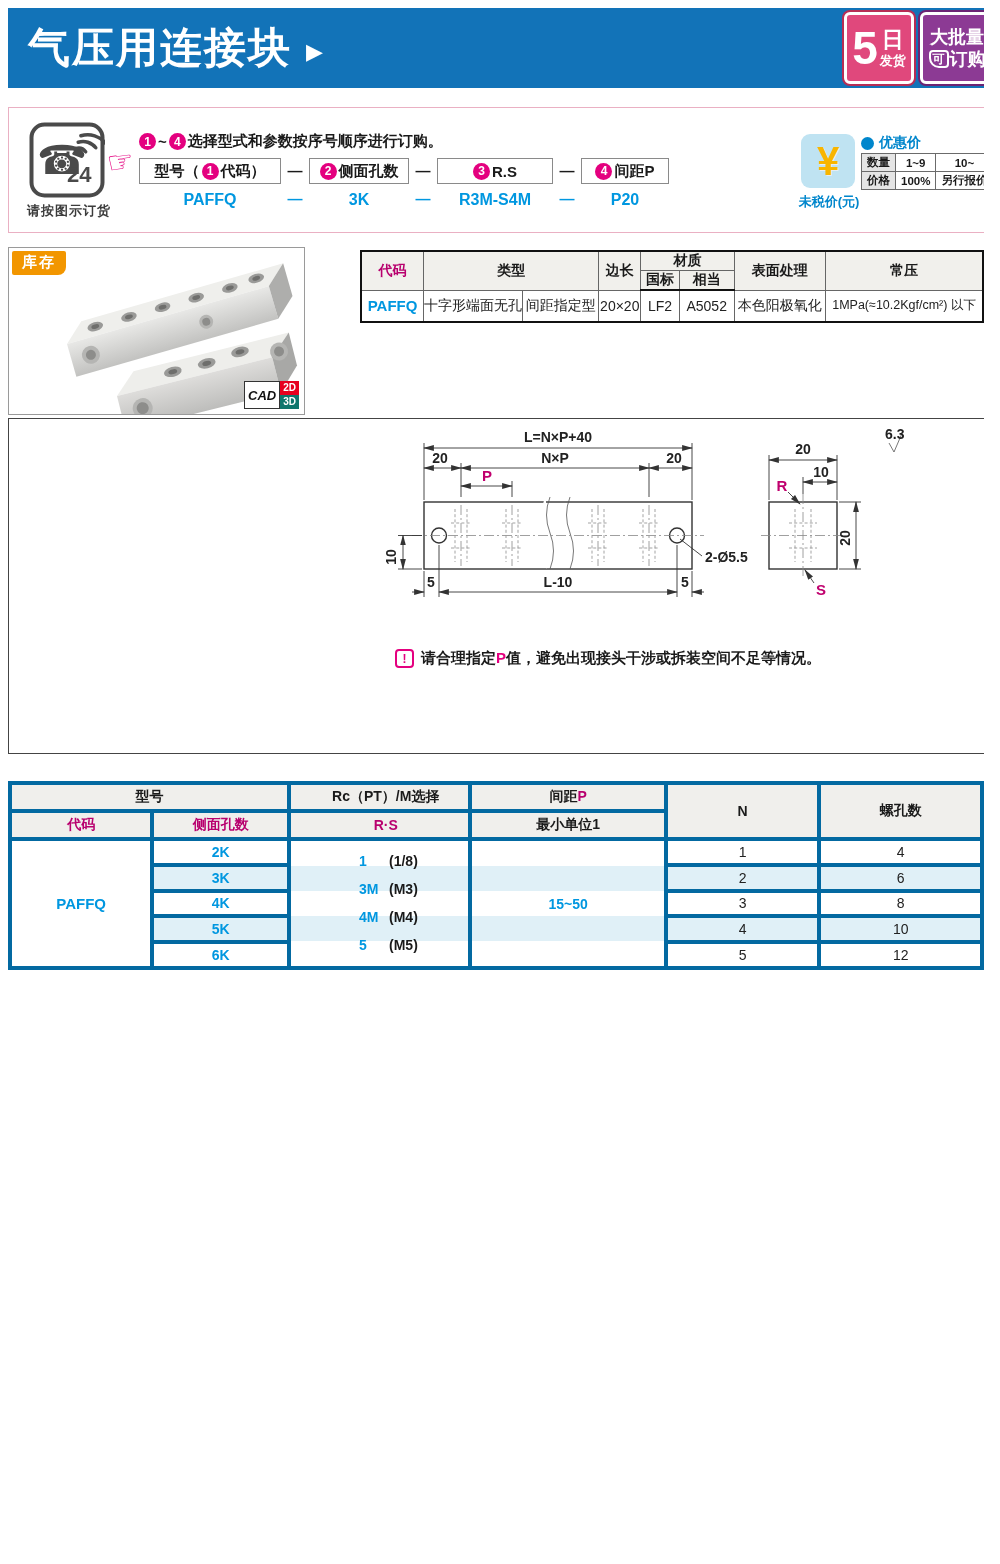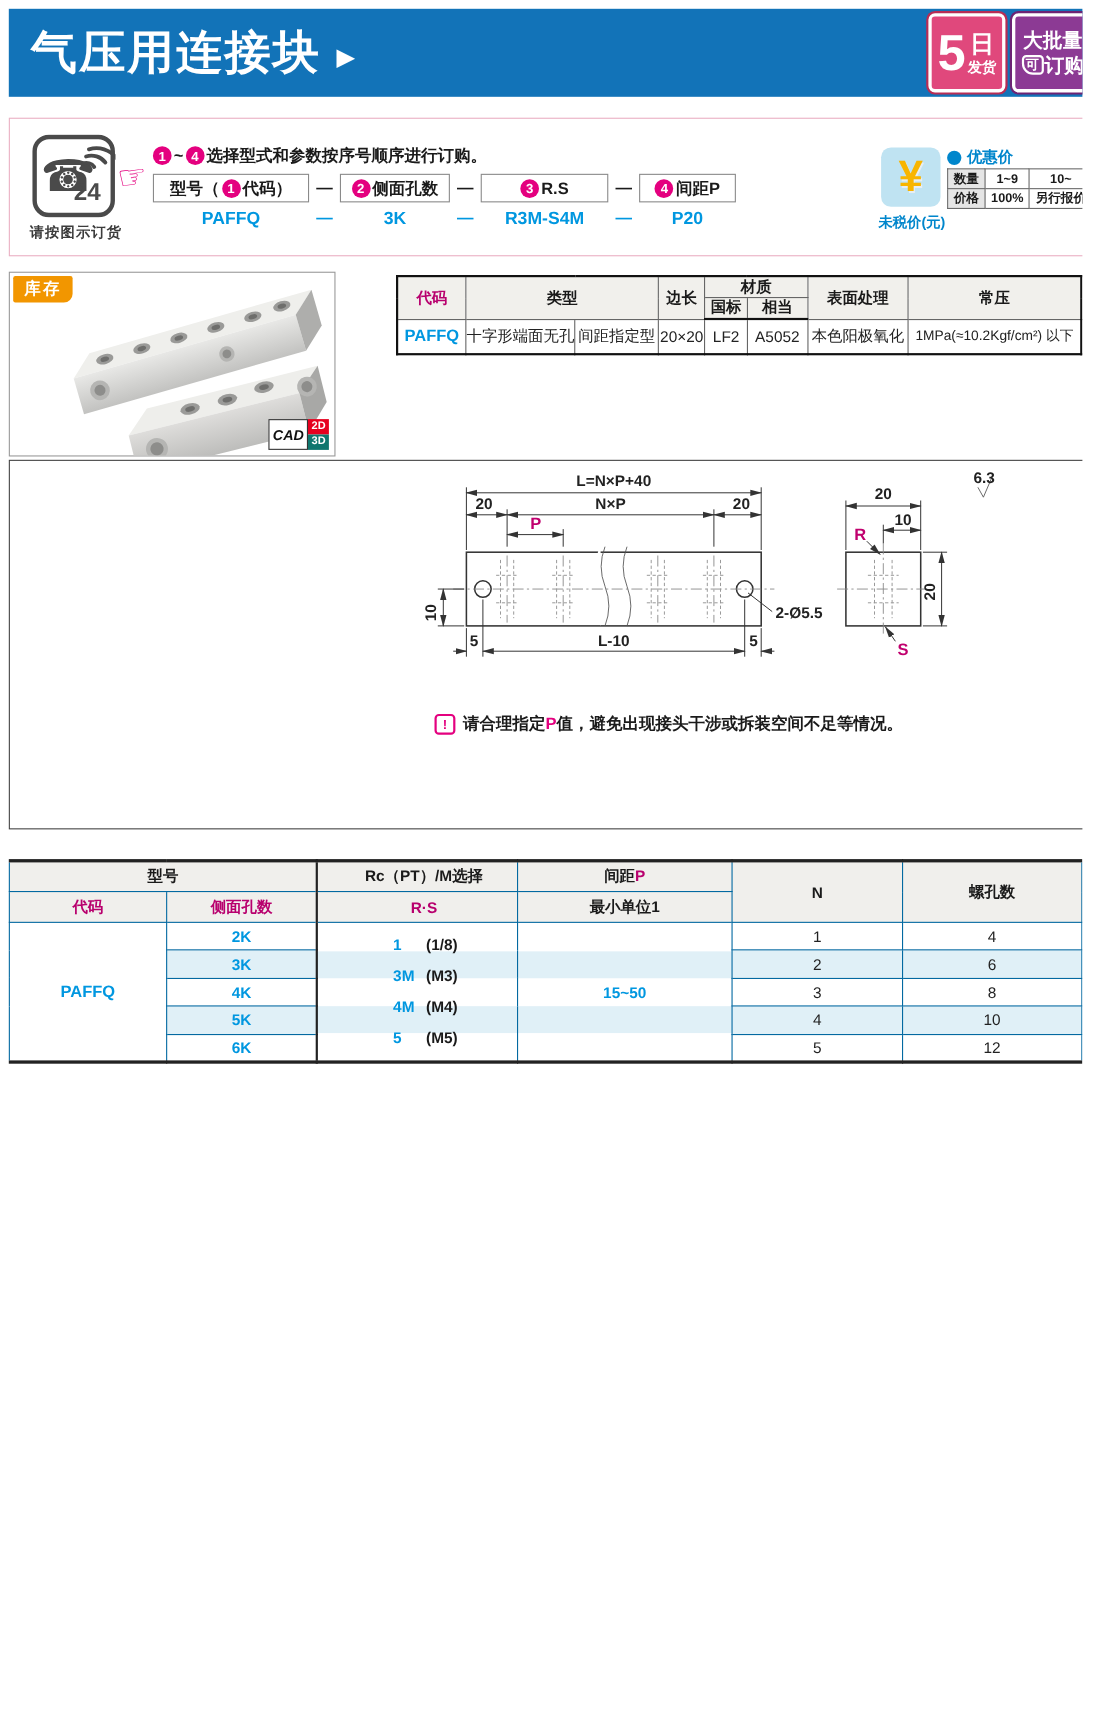--- a/index.html
+++ b/index.html
@@ -92,21 +92,21 @@
   .draw-svg{position:absolute;left:375px;top:6px;}
   .note{position:absolute;left:386px;top:230px;display:flex;align-items:center;gap:7px;
         font-size:15px;font-weight:bold;color:#1a1a1a;}
   .note .nicon{width:15px;height:15px;border:2px solid #e4007f;border-radius:4px;color:#e4007f;
         font-size:12px;display:flex;align-items:center;justify-content:center;flex:0 0 auto;}
   .note .p{color:#e4007f;}
 
   
   .sel-table{position:absolute;left:8px;top:781px;border-collapse:collapse;table-layout:fixed;
              border-top:3px solid #222;border-bottom:3px solid #222;border-left:1px solid #555;border-right:1px solid #555;}
-  .sel-table th,.sel-table td{border:1px solid #0369a1;font-size:14px;text-align:center;padding:0;
+  .sel-table th,.sel-table td{border:4px solid #0369a1;font-size:14px;text-align:center;padding:0;
              box-sizing:border-box;white-space:nowrap;}
   .sel-table th{background:#f0efec;font-weight:bold;color:#1a1a1a;height:28px;}
   .sel-table td{height:25px;background:#fff;}
   .sel-table .mag{color:#b8006e;}
   .sel-table .blue{color:#0097e0;font-weight:bold;}
   .sel-table tr.alt td{background:#e0f0f7;}
   .sel-table td.code-cell{background:#fff;font-size:15px;}
   .sel-table .thickl{border-left:2px solid #222;padding-left:12px;}
   .sel-table td.striped{background:linear-gradient(#fff 0,#fff 25px,#e0f0f7 25px,#e0f0f7 50px,
                         #fff 50px,#fff 75px,#e0f0f7 75px,#e0f0f7 100px,#fff 100px);}

